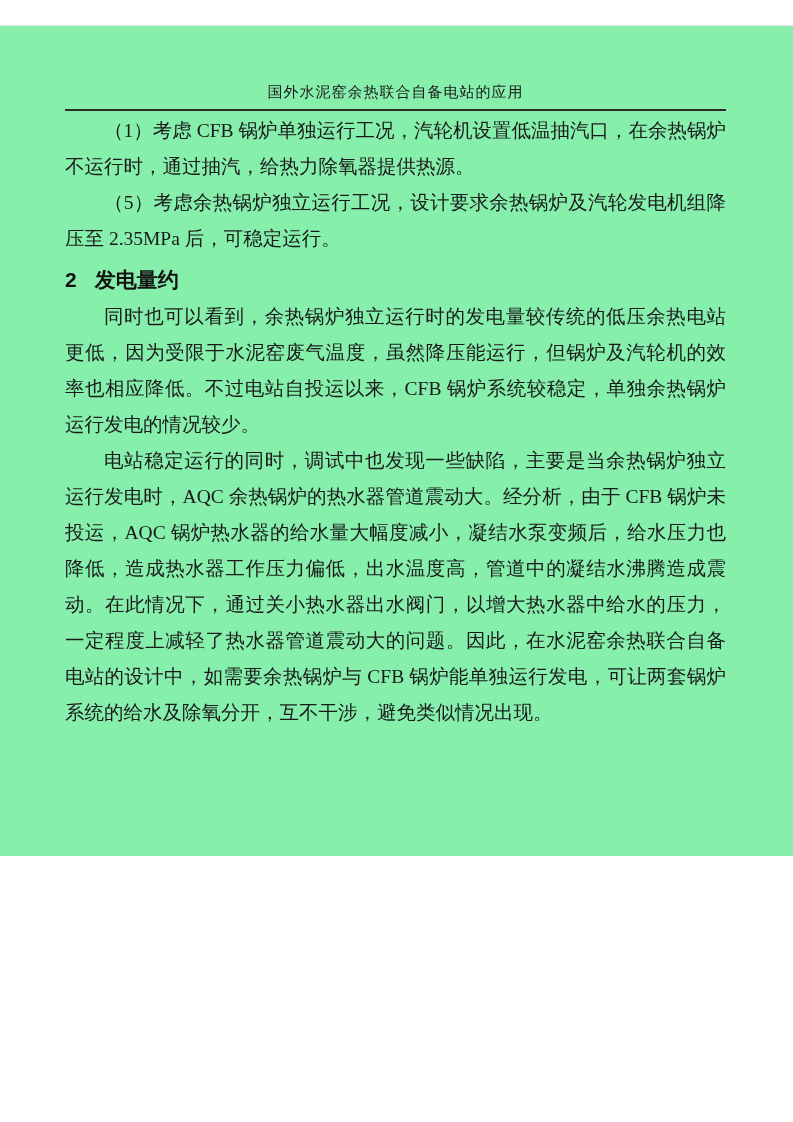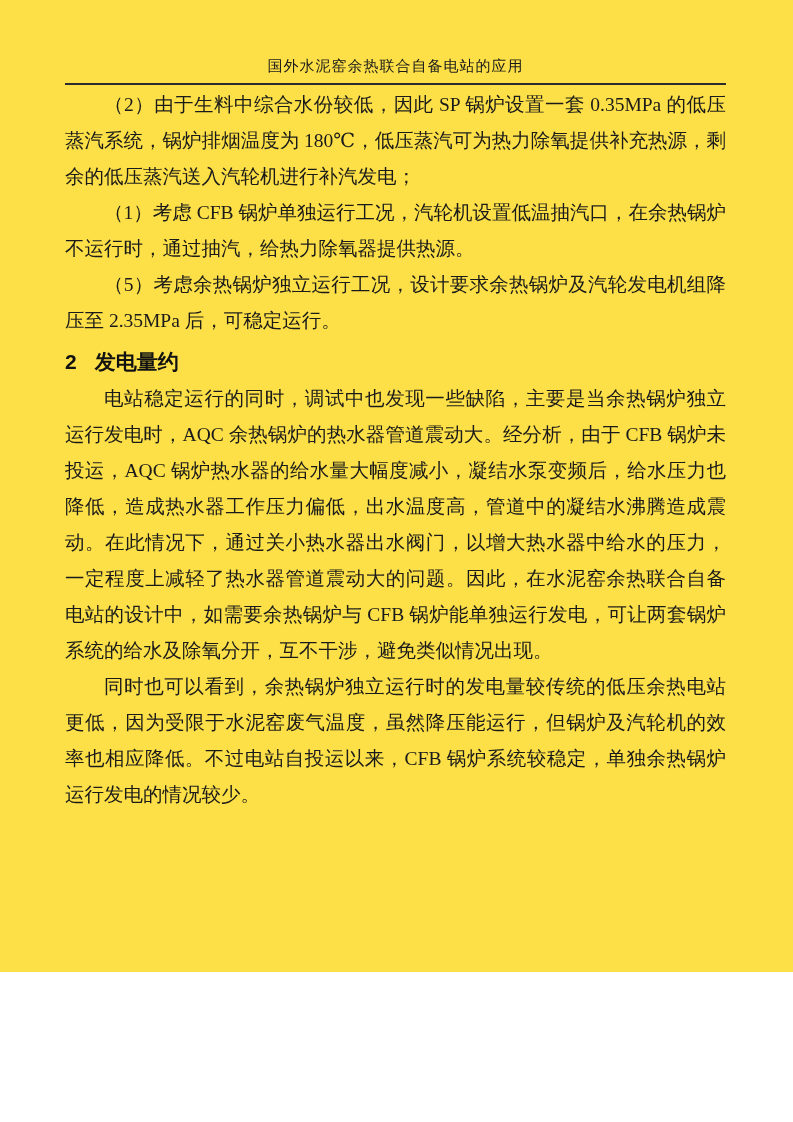--- a/index.html
+++ b/index.html
@@ -3,27 +3,28 @@
 <meta charset="utf-8">
 <style>
   html, body {
     margin: 0;
     padding: 0;
     background: #ffffff;
   }
   .page {
     position: relative;
     width: 793px;
-    height: 972px;
-    background: #fde047;
+    height: 830px;
+    background: #86efac;
     box-sizing: border-box;
     outline: 1px solid #e3e3e3;
     overflow: hidden;
     font-family: "Liberation Serif", "DejaVu Serif", serif;
     color: #1a1a1a;
+    margin-top: 26px;
   }
   .content {
     position: absolute;
     left: 65px;
     top: 56px;
     width: 661px;
   }
   .running-head {
     text-align: center;
     font-size: 15px;
@@ -90,35 +91,34 @@
 <body>
 
 <div class="page">
 
   <div class="content">
 
     <div class="running-head">国外水泥窑余热联合自备电站的应用</div>
 
     <div class="body-text">
 
-      <p class="para">（2）由于生料中综合水份较低，因此 SP 锅炉设置一套 0.35MPa 的低压蒸汽系统，锅炉排烟温度为 180℃，低压蒸汽可为热力除氧提供补充热源，剩余的低压蒸汽送入汽轮机进行补汽发电；</p>
 
 
       <p class="para">（1）考虑 CFB 锅炉单独运行工况，汽轮机设置低温抽汽口，在余热锅炉不运行时，通过抽汽，给热力除氧器提供热源。</p>
 
       <p class="para">（5）考虑余热锅炉独立运行工况，设计要求余热锅炉及汽轮发电机组降压至 2.35MPa 后，可稳定运行。</p>
 
       <h2 class="section-heading">
         <span class="sec-num">2</span><span>发电量约</span>
       </h2>
 
 
+      <p class="para">同时也可以看到，余热锅炉独立运行时的发电量较传统的低压余热电站更低，因为受限于水泥窑废气温度，虽然降压能运行，但锅炉及汽轮机的效率也相应降低。不过电站自投运以来，CFB 锅炉系统较稳定，单独余热锅炉运行发电的情况较少。</p>
+
       <p class="para">电站稳定运行的同时，调试中也发现一些缺陷，主要是当余热锅炉独立运行发电时，AQC 余热锅炉的热水器管道震动大。经分析，由于 CFB 锅炉未投运，AQC 锅炉热水器的给水量大幅度减小，凝结水泵变频后，给水压力也降低，造成热水器工作压力偏低，出水温度高，管道中的凝结水沸腾造成震动。在此情况下，通过关小热水器出水阀门，以增大热水器中给水的压力，一定程度上减轻了热水器管道震动大的问题。因此，在水泥窑余热联合自备电站的设计中，如需要余热锅炉与 CFB 锅炉能单独运行发电，可让两套锅炉系统的给水及除氧分开，互不干涉，避免类似情况出现。</p>
-
-      <p class="para">同时也可以看到，余热锅炉独立运行时的发电量较传统的低压余热电站更低，因为受限于水泥窑废气温度，虽然降压能运行，但锅炉及汽轮机的效率也相应降低。不过电站自投运以来，CFB 锅炉系统较稳定，单独余热锅炉运行发电的情况较少。</p>
 
     </div>
   </div>
 
   <div class="footer">
     <svg class="footer-rule-svg" viewBox="0 0 661 8" preserveAspectRatio="none" aria-hidden="true">
       <path d="M0 3.6 C 110 1.6, 230 0.9, 330 1.7 C 440 0.5, 570 1.7, 661 3.3 C 570 5.7, 440 6.9, 330 5.7 C 230 6.7, 110 5.6, 0 3.6 Z" fill="#000000"></path>
     </svg>
     <div class="footer-row">
       <span class="page-number">66</span>

